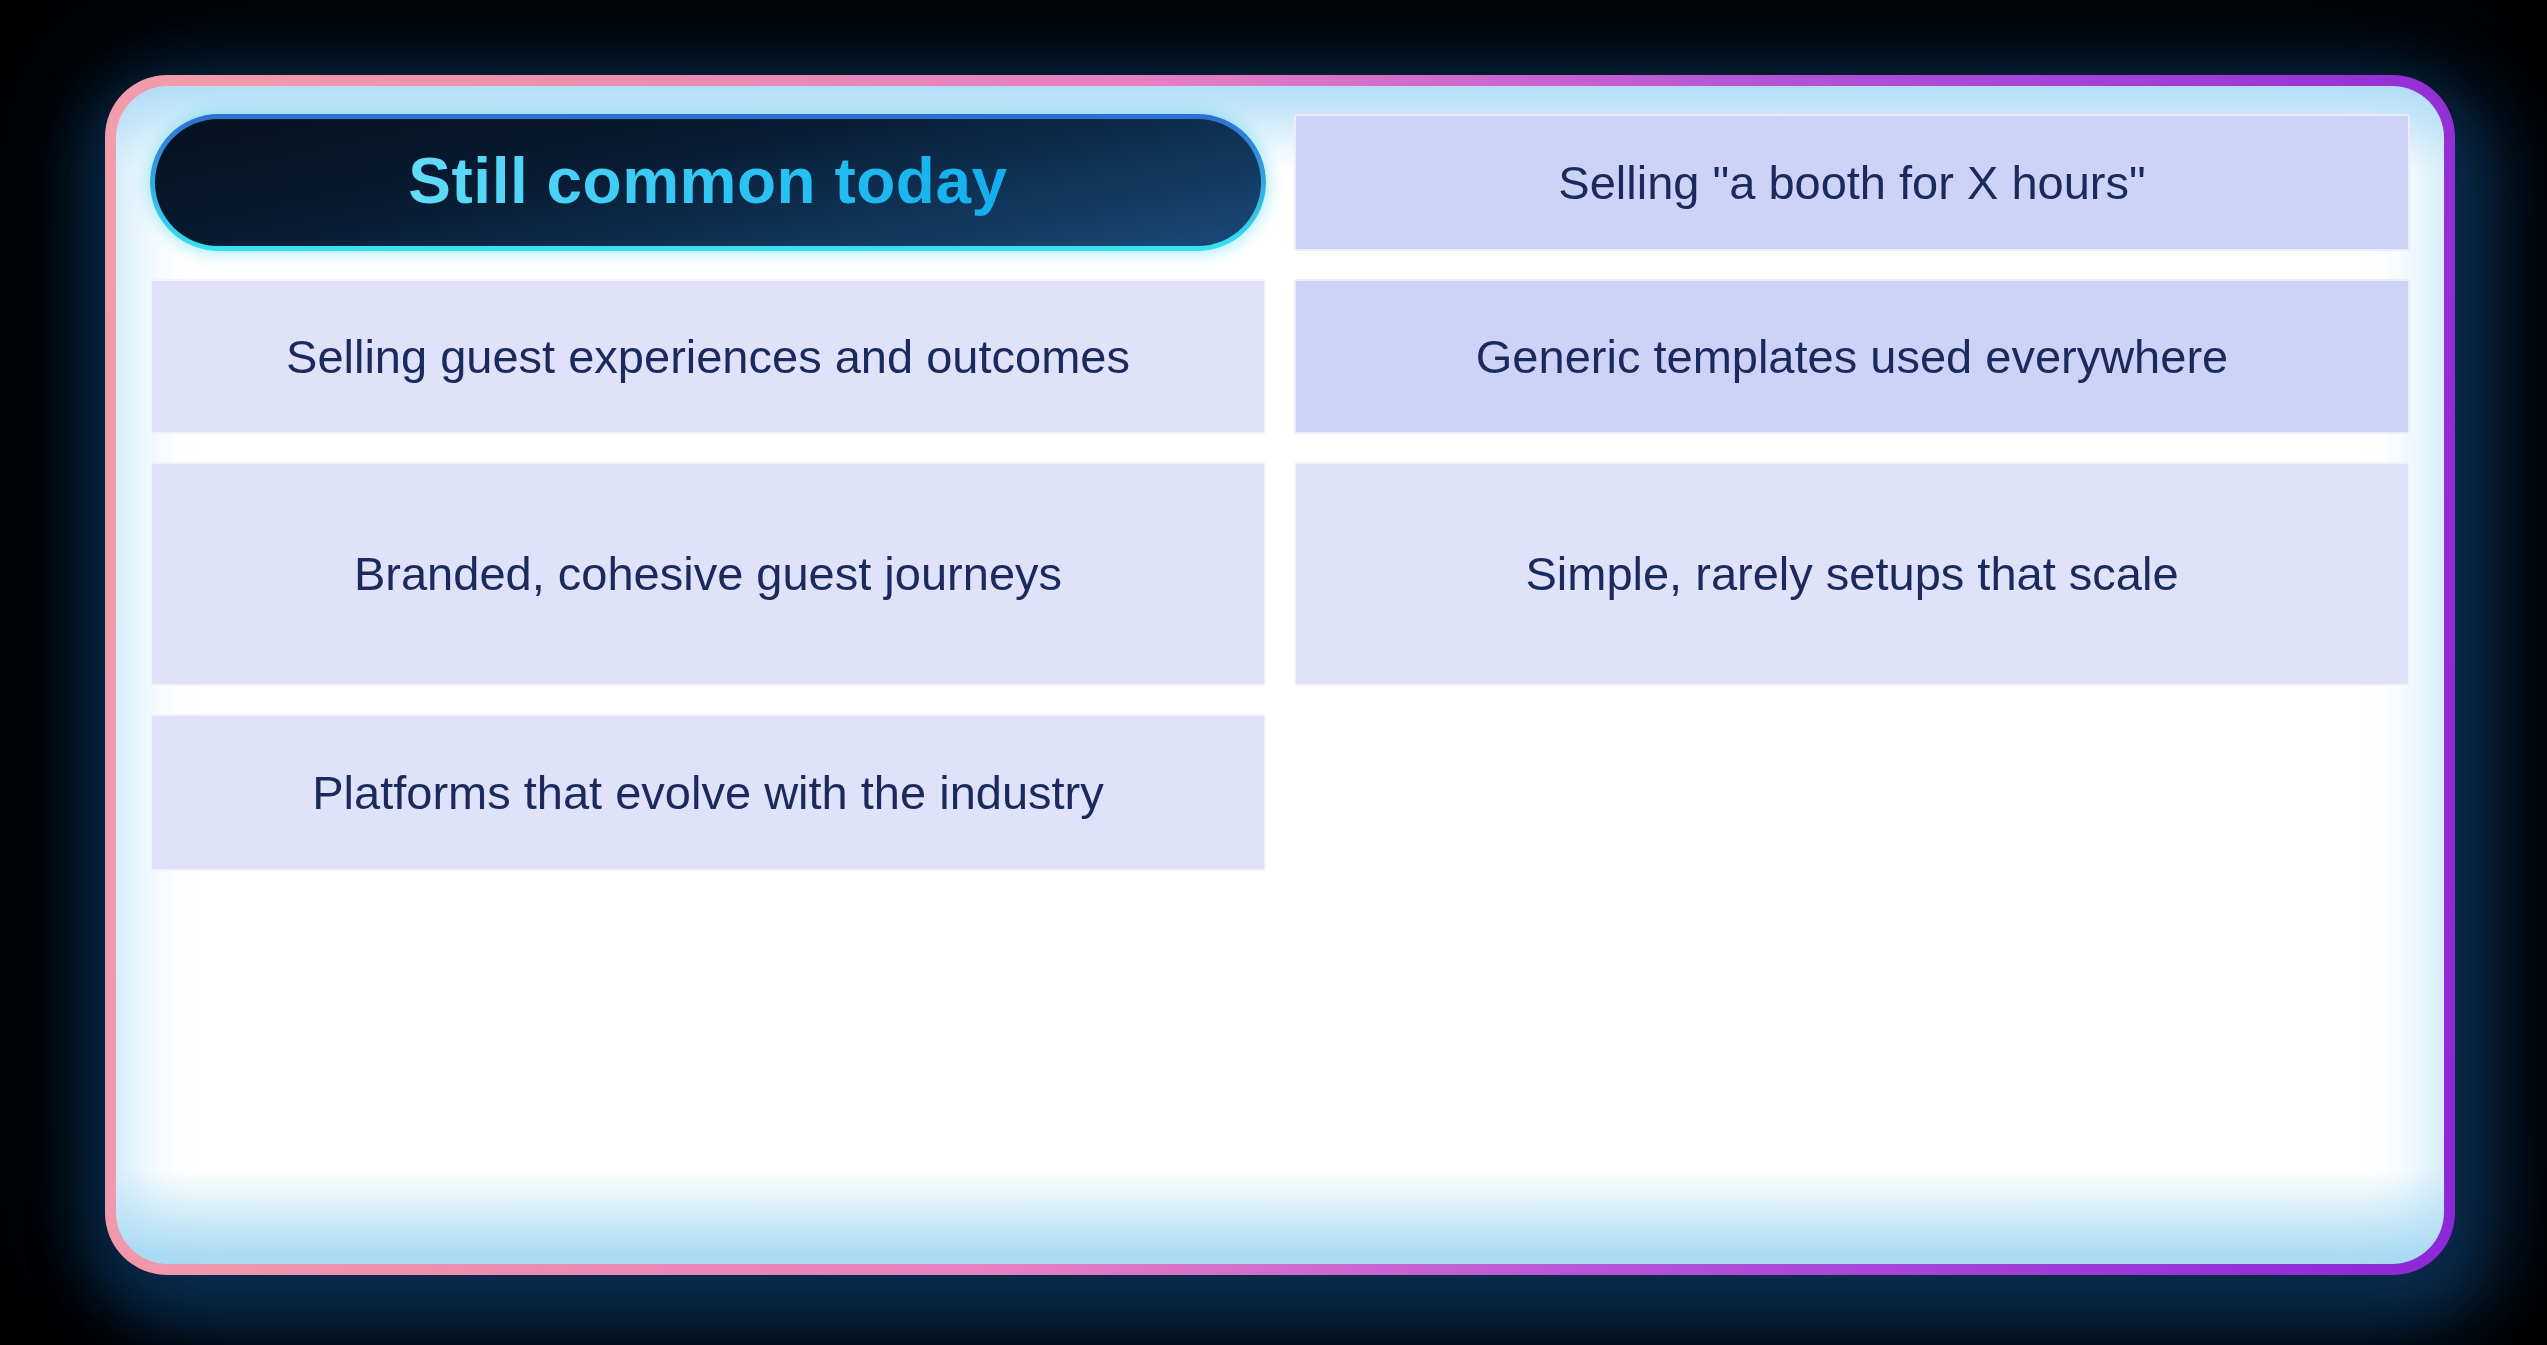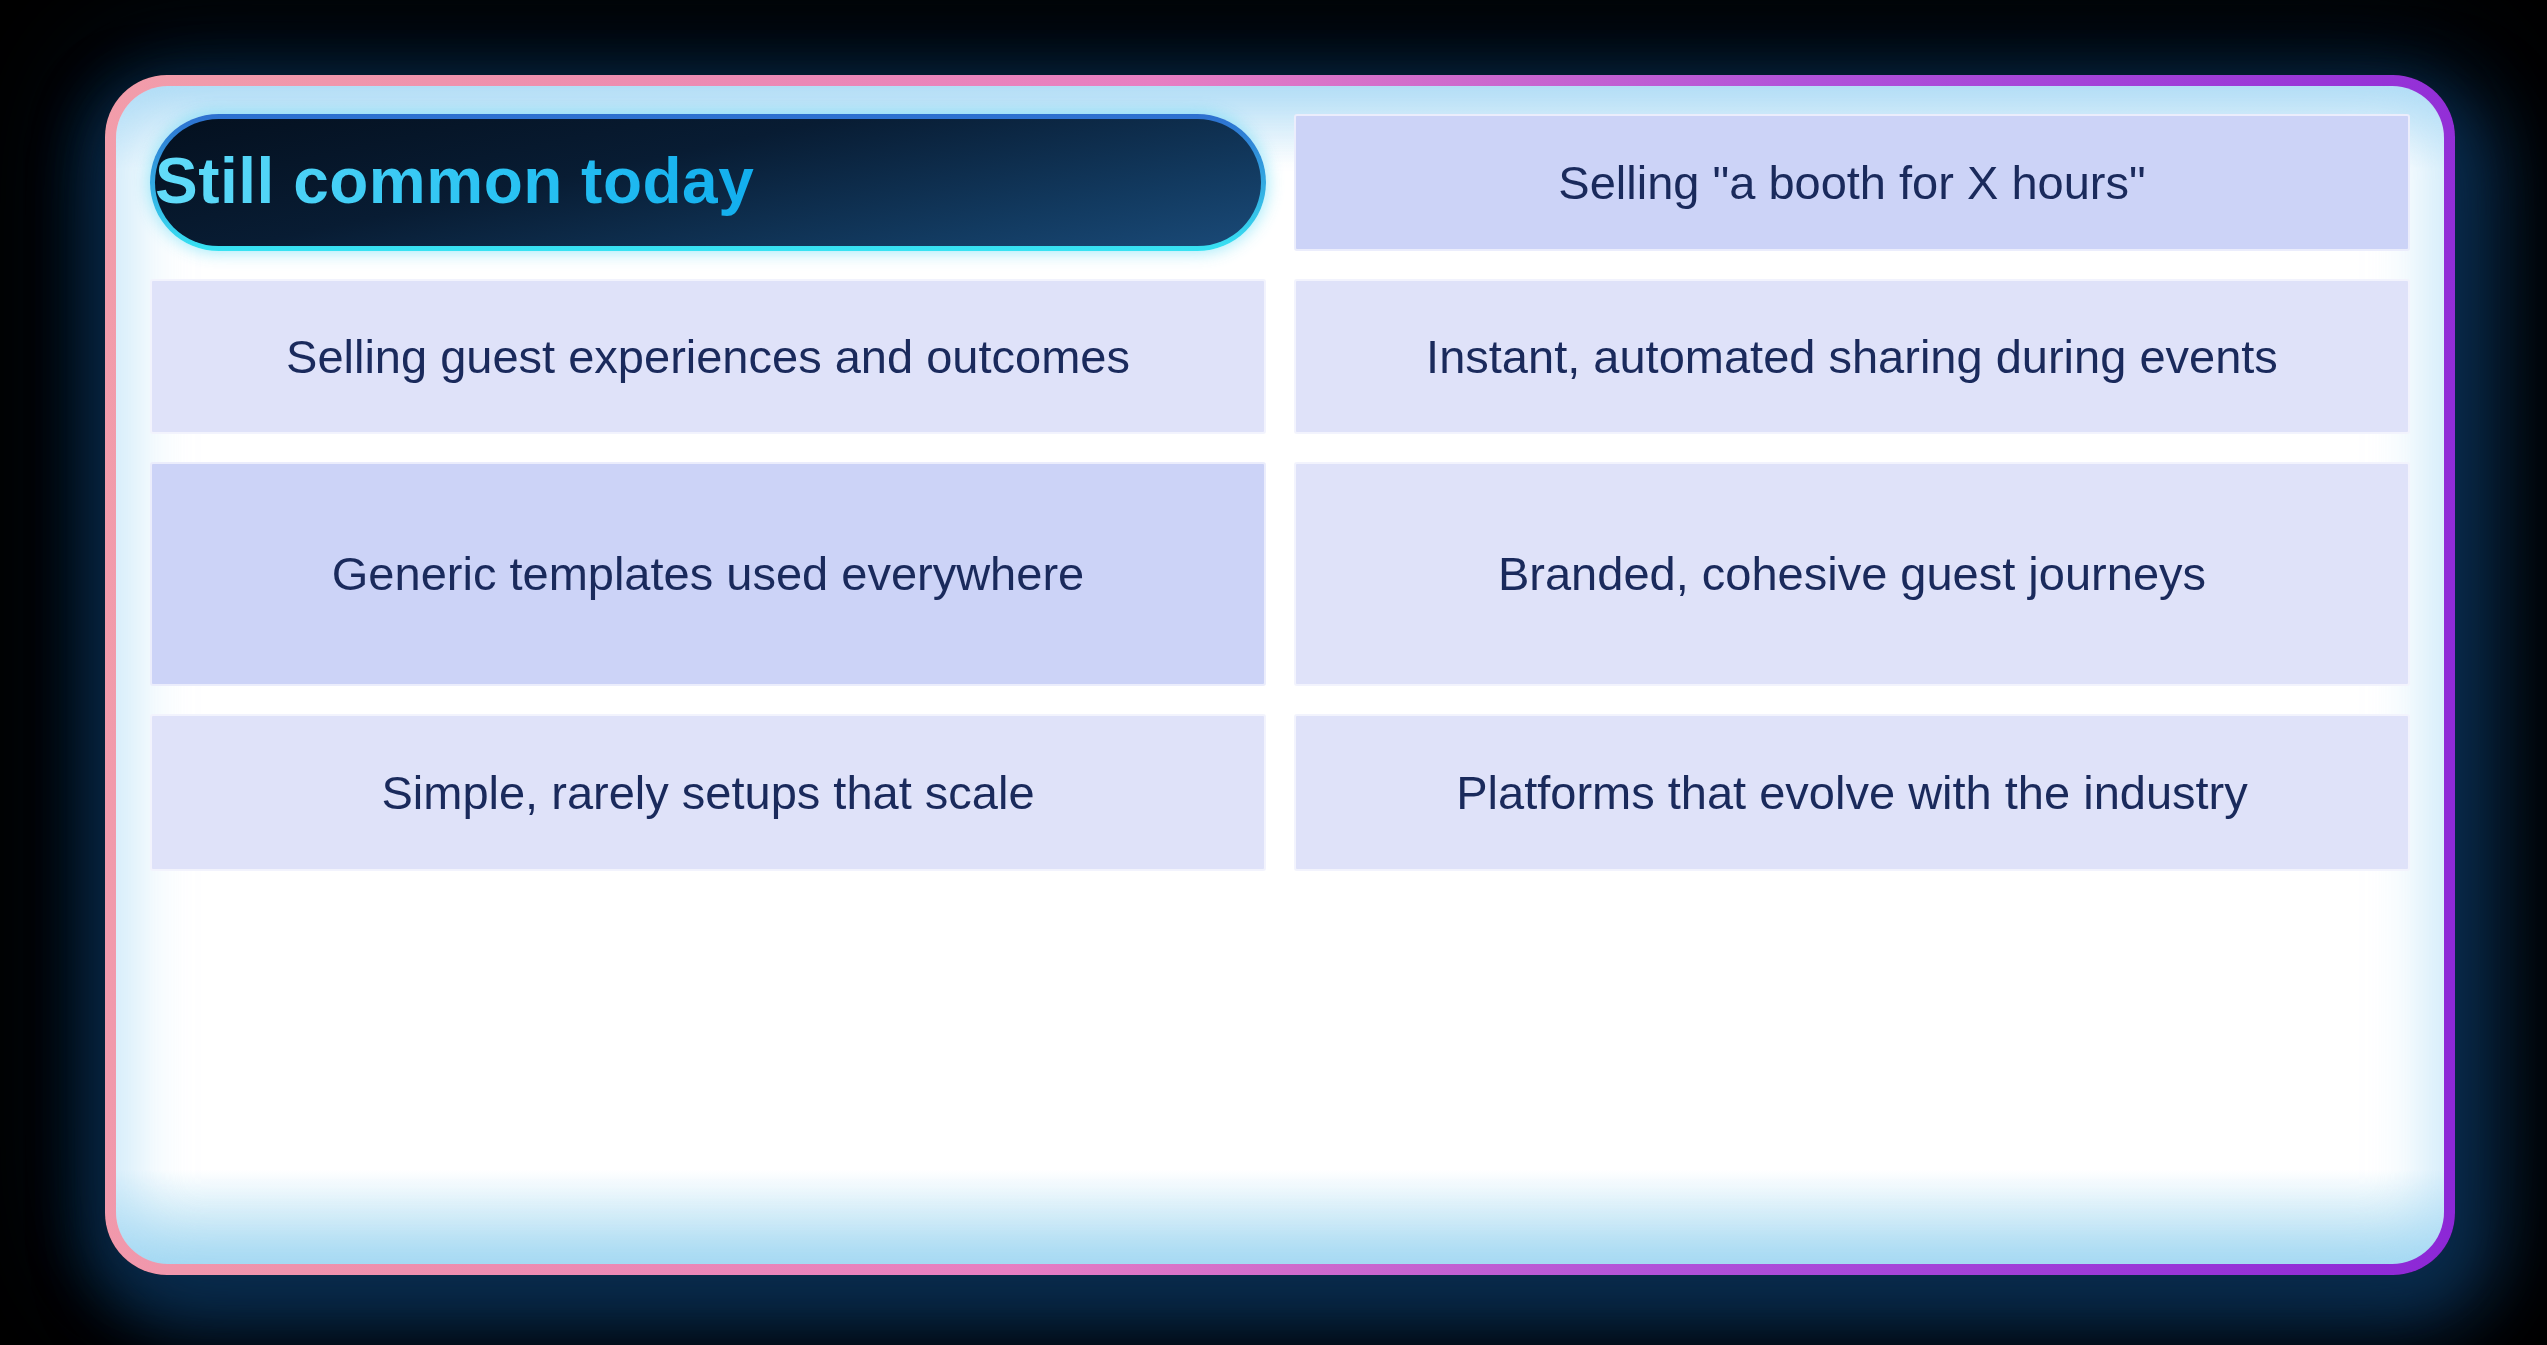--- a/index.html
+++ b/index.html
@@ -61,21 +61,21 @@
   }
   .pill {
     width: 100%;
     height: 100%;
     box-sizing: border-box;
     border-radius: 999px;
     background: linear-gradient(168deg, #04101f 0%, #081c33 40%, #123push 0%, #123a60 78%, #1a4a78 100%);
     background: linear-gradient(168deg, #04101f 0%, #081c33 40%, #123a60 78%, #1a4a78 100%);
     display: flex;
     align-items: center;
-    justify-content: flex-start;
+    justify-content: center;
   }
   .pill-text {
     font-size: 64px;
     font-weight: 700;
     letter-spacing: 0.5px;
     line-height: 1;
     padding-bottom: 4px;
     -webkit-background-clip: text;
     background-clip: text;
     color: transparent;
@@ -125,23 +125,20 @@
           </div>
         </div>
 
         <div class="cell cell-left">
           <span class="cell-text">Selling "a booth for X hours"</span>
         </div>
         <div class="cell cell-right">
           <span class="cell-text">Selling guest experiences and outcomes</span>
         </div>
 
-        <div class="cell cell-right">
-          <span class="cell-text wrap-narrow">Instant, automated sharing during events</span>
-        </div>
 
         <div class="cell cell-left">
           <span class="cell-text">Generic templates used everywhere</span>
         </div>
         <div class="cell cell-right">
           <span class="cell-text">Branded, cohesive guest journeys</span>
         </div>
 
         <div class="cell cell-right">
           <span class="cell-text">Simple, rarely setups that scale</span>

